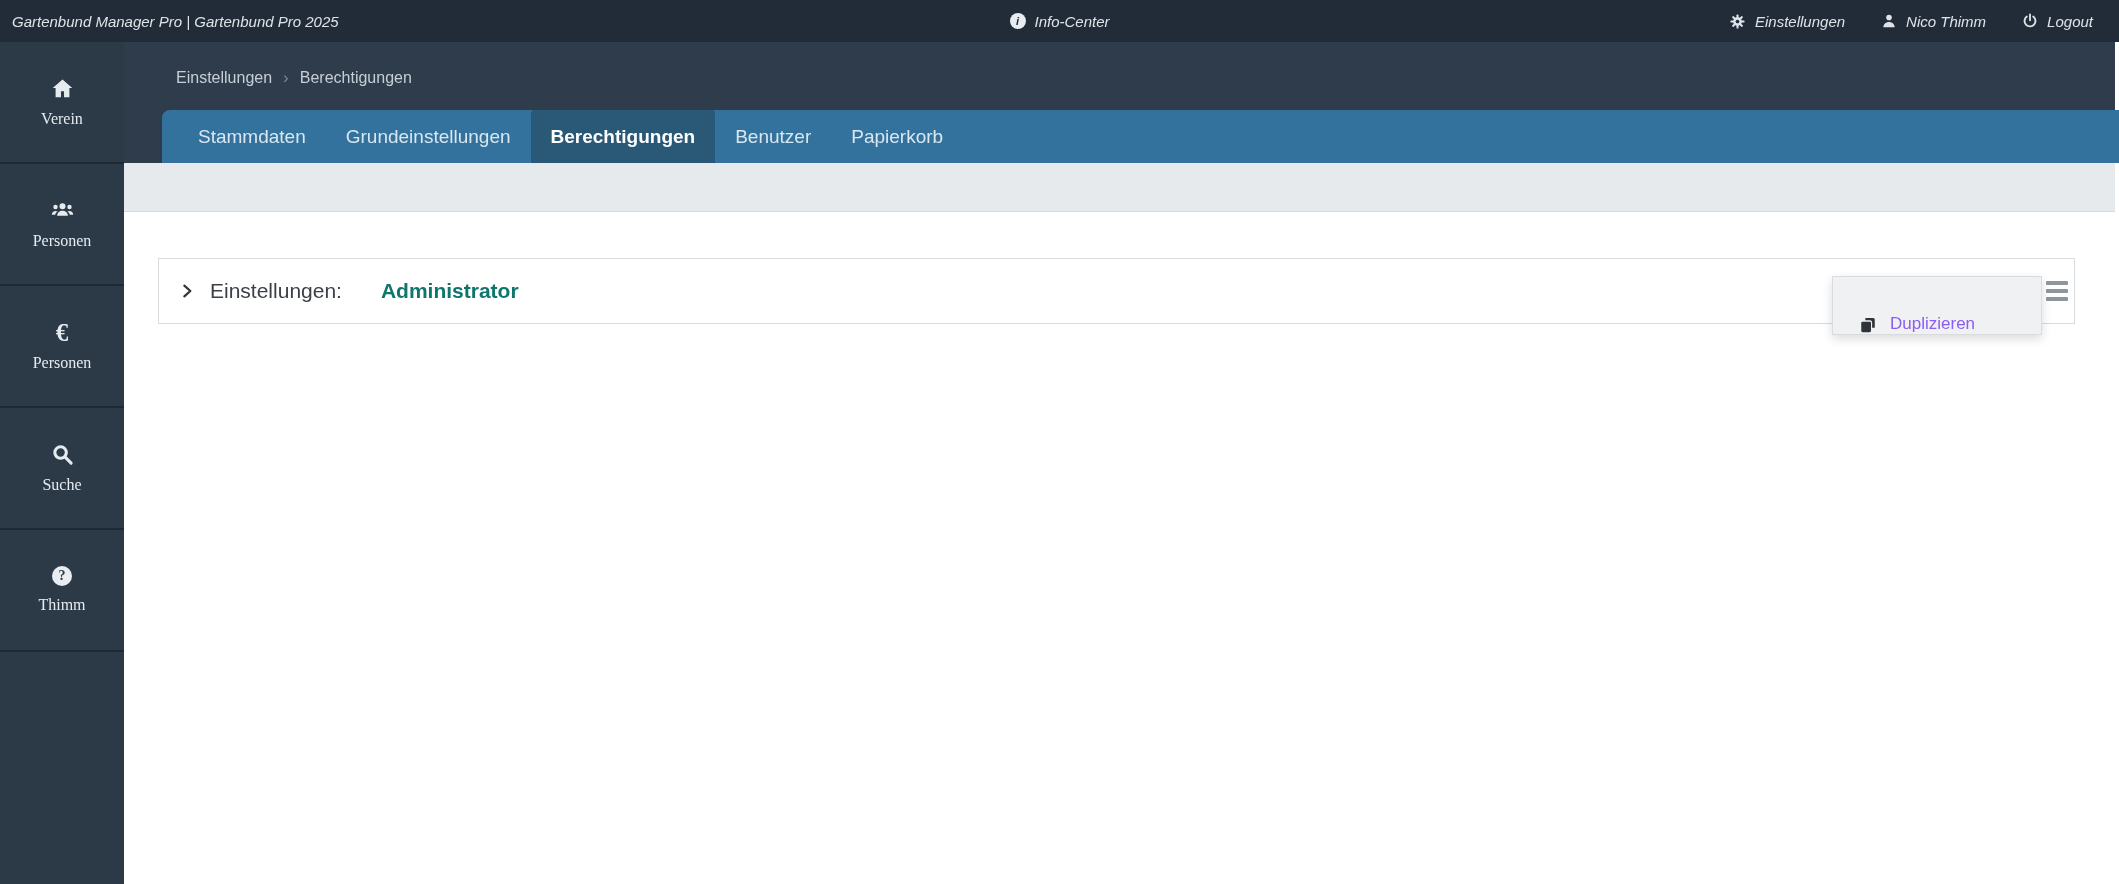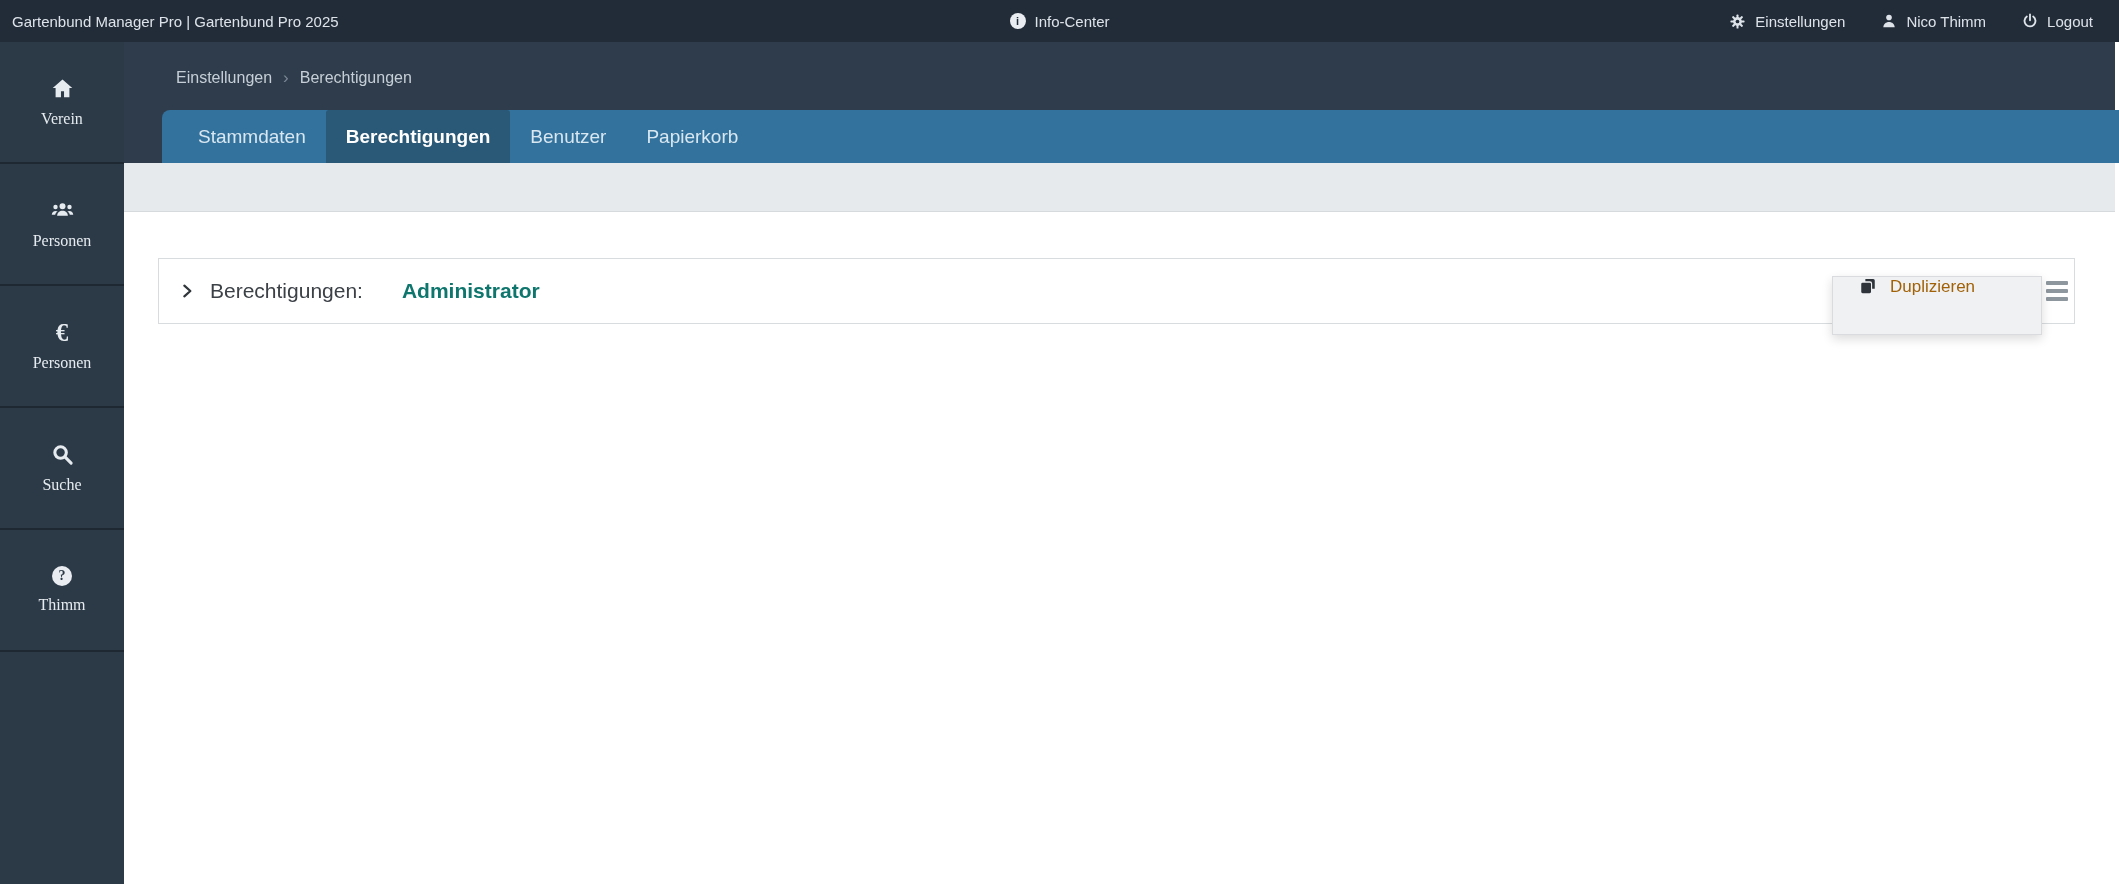--- a/index.html
+++ b/index.html
@@ -6,21 +6,21 @@
   html,body { background:#fff; }
   #app {
     position:relative; width:2119px; height:884px; overflow:hidden;
     background:#ffffff; font-family:"Liberation Sans", sans-serif;
     -webkit-font-smoothing:antialiased;
   }
 
   
   .topbar {
     position:absolute; left:0; top:0; width:2119px; height:42px;
-    background:#222c39; color:#dde3e8; font-size:15px;
+    background:#222c39; color:#dde3e8; font-size:15px;font-style:italic;
   }
   .topbar-left { position:absolute; left:12px; top:0; height:42px; display:flex; align-items:center; }
   .topbar-center {
     position:absolute; left:50%; top:0; height:42px; transform:translateX(-50%);
     display:flex; align-items:center; gap:9px; cursor:pointer;
   }
   .topbar-right {
     position:absolute; right:26px; top:0; height:42px;
     display:flex; align-items:center; gap:36px;
   }
@@ -104,23 +104,23 @@
   }
   .burger div { height:4px; background:#8e969e; border-radius:1px; }
 
   .context-menu {
     position:absolute; left:1708px; top:64px; width:210px; height:59px;
     background:#f0f1f3; border:1px solid #d9dbde;
     box-shadow:0 4px 10px rgba(0,0,0,0.14);
     z-index:5; display:flex; align-items:center;
   }
   .menu-item {
-    display:flex; align-items:flex-start; gap:13px; padding-left:26px;
+    display:flex; align-items:flex-end; gap:13px; padding-left:26px;
     width:100%; height:100%;
-    font-size:17px; color:#a16207; cursor:pointer;
+    font-size:17px; color:#8b5cf6; cursor:pointer;
   }
   .menu-item svg { width:18px; height:18px; color:#2e343a; display:block; }
 </style>
 </head>
 <body>
 
 <div id="app">
 
   <div class="topbar">
     <div class="topbar-left">Gartenbund Manager Pro | Gartenbund Pro 2025</div>
@@ -219,38 +219,39 @@
 
   <div class="header">
     <div class="breadcrumb">
       <span class="crumb">Einstellungen</span>
       <span class="crumb-sep">›</span>
       <span class="crumb">Berechtigungen</span>
     </div>
 
     <div class="tabbar">
       <div class="tab">Stammdaten</div>
+      <div class="tab">Grundeinstellungen</div>
       <div class="tab active">Berechtigungen</div>
       <div class="tab">Benutzer</div>
       <div class="tab">Papierkorb</div>
     </div>
   </div>
 
   <div class="grayband"></div>
 
   <div class="main">
 
     <div class="panel">
       <div class="panel-toggle">
         <span class="chevron-right">
           <svg viewBox="0 0 24 24" fill="none" stroke="currentColor" stroke-width="3.4" stroke-linecap="round" stroke-linejoin="round">
             <polyline points="8,4 17,12 8,20"></polyline>
           </svg>
         </span>
-        <span class="panel-label">Berechtigungen:</span>
+        <span class="panel-label">Einstellungen:</span>
         <span class="panel-value">Administrator</span>
       </div>
 
       <div class="burger">
         <div></div>
         <div></div>
         <div></div>
       </div>
     </div>
 

